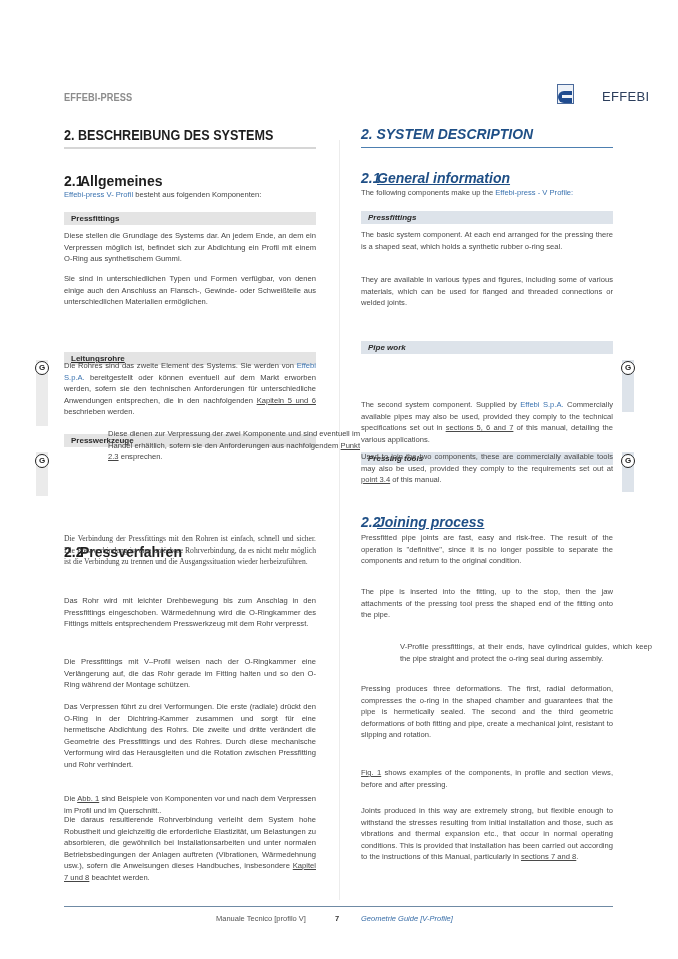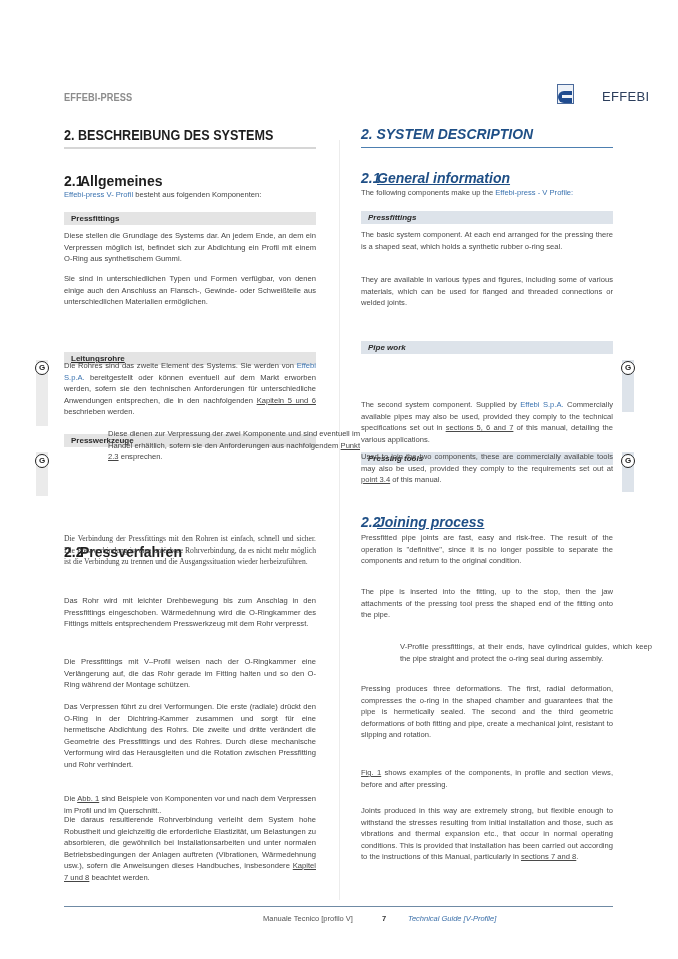--- a/index.html
+++ b/index.html
@@ -36,21 +36,21 @@
   .band-left { left: 64px; width: 252px; background: #e4e4e4; color: #2a2a2a; }
   .band-right { left: 361px; width: 252px; background: #dde3ea; color: #2a2a2a; font-style: italic; }
 
   .gbar { position: absolute; width: 12px; }
   .gbar-left { left: 36px; background: #ebebeb; }
   .gbar-right { left: 622px; background: #dde3ea; }
   .gicon { position: absolute; width: 12px; height: 12px; border: 1.3px solid #222; border-radius: 50%; background: #fff;
            font-size: 8px; font-weight: bold; line-height: 12px; text-align: center; color: #222; box-sizing: content-box; }
 
   .footer-rule { position: absolute; left: 64px; top: 906px; width: 549px; height: 1px; background: #6f8aa4; }
-  .footer { position: absolute; top: 914px; font-size: 7.5px; white-space: nowrap; margin-left: 47px; }
+  .footer { position: absolute; top: 914px; font-size: 7.5px; white-space: nowrap; }
   .ft-left { left: 216px; color: #555; }
   .ft-page { left: 335px; color: #333; font-weight: bold; }
   .ft-right { left: 361px; color: #3b6fa8; font-style: italic; }
 </style>
 </head>
 <body>
 
 <div class="hdr-brand">EFFEBI-PRESS</div>
 <div class="logo">
   <div class="logo-mark">
@@ -141,13 +141,13 @@
 <div class="p p-right" style="top:767px;">
   <span class="ul">Fig. 1</span><span> shows examples of the components, in profile and section views, before and after pressing.</span>
 </div>
 <div class="p p-right" style="top:805px;">
   <span>Joints produced in this way are extremely strong, but flexible enough to withstand the stresses resulting from initial installation and those, such as vibrations and thermal expansion etc., that occur in normal operating conditions. This is provided that installation has been carried out according to the instructions of this Manual, particularly in </span><span class="ul">sections 7 and 8</span><span>.</span>
 </div>
 
 <div class="footer-rule"></div>
 <div class="footer ft-left">Manuale Tecnico [profilo V]</div>
 <div class="footer ft-page">7</div>
-<div class="footer ft-right">Technical Guide [V-Profile]</div>
+<div class="footer ft-right">Geometrie Guide [V-Profile]</div>
 
 </body></html>

